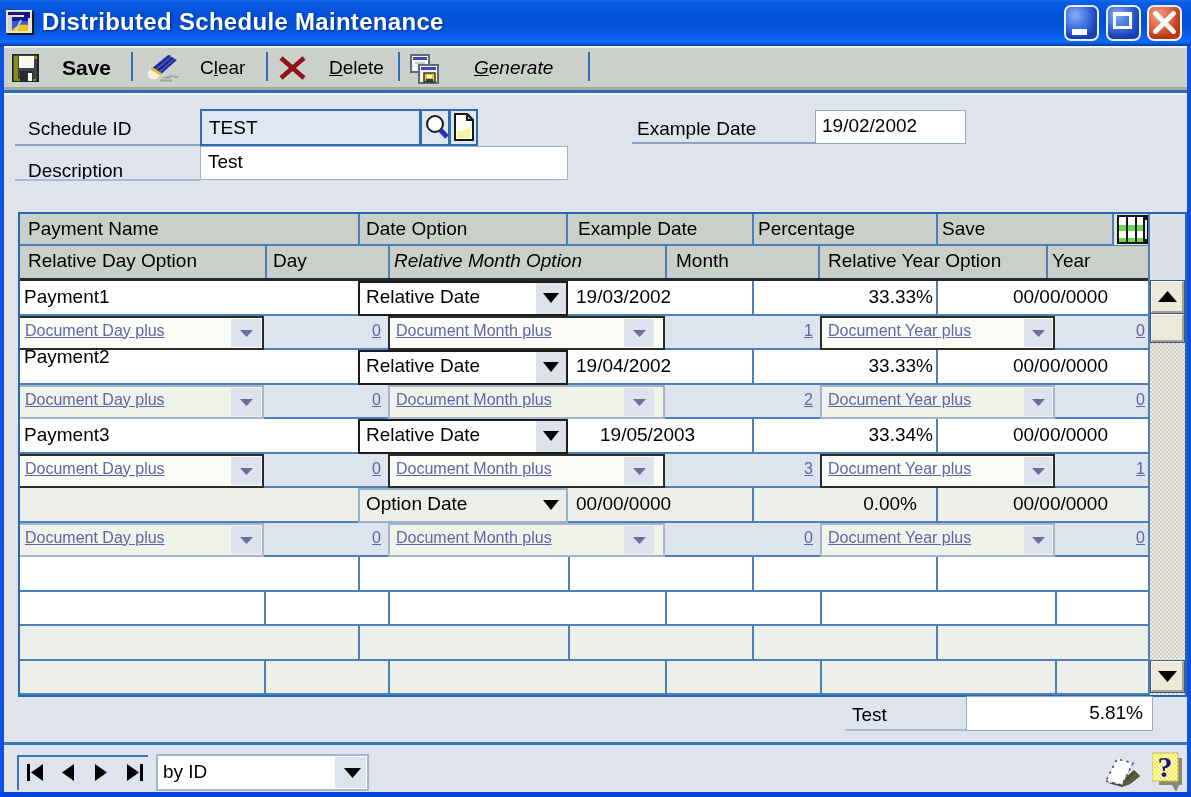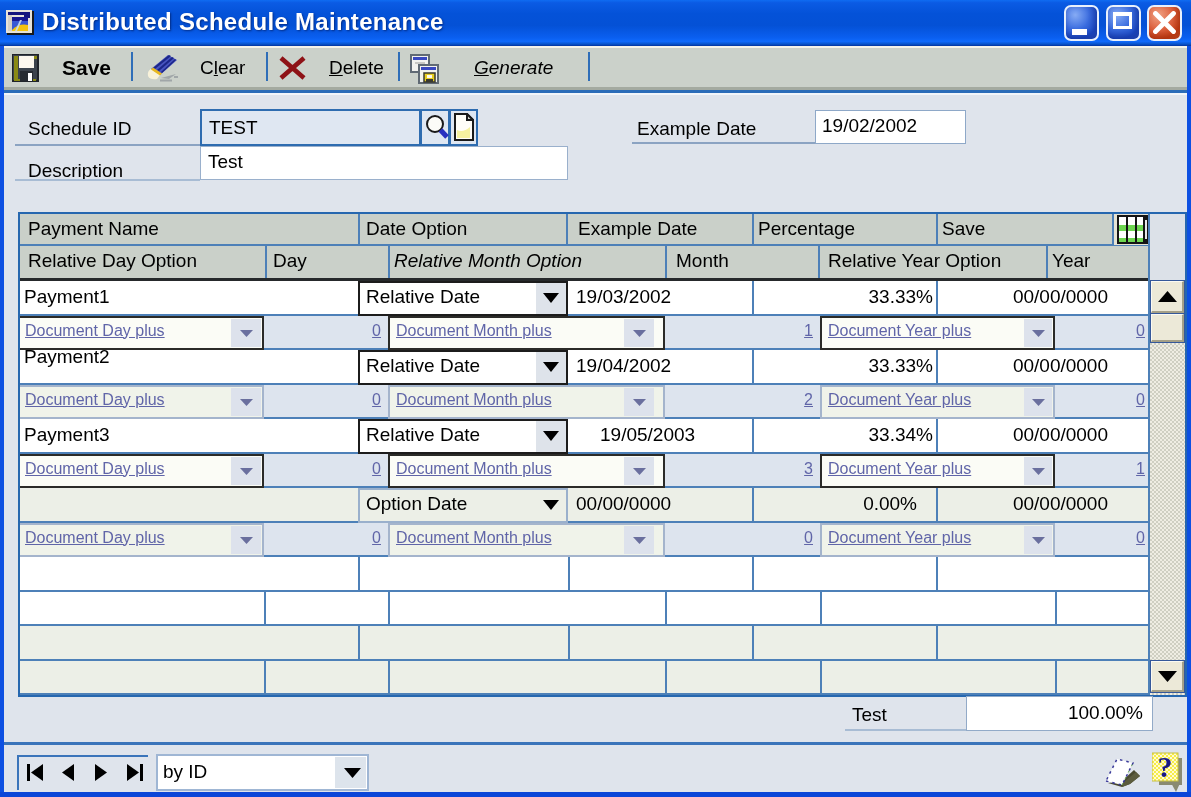--- a/index.html
+++ b/index.html
@@ -334,21 +334,21 @@
 <svg class="abs" style="left:1158px;top:291px" width="19" height="11" viewBox="0 0 19 11">
     <path d="M9.5 0 L19 11 L0 11 Z" fill="#000"></path>
   </svg>
 <div class="abs" style="left:1151px;top:314px;width:33px;height:28px;background:#ece9d8;border:1px solid #fbfaf2;border-right:2px solid #a5a088;border-bottom:2px solid #a5a088;box-shadow:0 0 0 1px #35589a;"></div>
 <div class="abs" style="left:1151px;top:661px;width:33px;height:31px;background:#ece9d8;border:1px solid #fbfaf2;border-right:2px solid #a5a088;border-bottom:2px solid #a5a088;box-shadow:0 0 0 1px #35589a;"></div>
 <svg class="abs" style="left:1158px;top:671px" width="19" height="11" viewBox="0 0 19 11">
     <path d="M0 0 L19 0 L9.5 11 Z" fill="#000"></path>
   </svg>
 <div class="abs lbl" style="left:852px;top:704px;">Test</div>
 <div class="abs" style="left:845px;top:729px;width:121px;height:2px;background:#a8bcd4;"></div>
-<div class="abs" style="left:966px;top:696px;width:187px;height:35px;background:#fff;border:1px solid #92aac8;padding:5px 9px 0 0;font-size:19px;text-align:right;">100.00%</div>
+<div class="abs" style="left:966px;top:696px;width:187px;height:35px;background:#fff;border:1px solid #92aac8;padding:5px 9px 0 0;font-size:19px;text-align:right;">5.81%</div>
 <div class="abs" style="left:4px;top:742px;width:1183px;height:3px;background:#3a74ba;"></div>
 <div class="abs" style="left:17px;top:755px;width:131px;height:35px;background:#dfe4ec;border-top:2px solid #3a74ba;border-left:2px solid #3a74ba;"></div>
 <svg class="abs" style="left:27px;top:764px" width="120" height="17" viewBox="0 0 120 17">
 <rect x="0" y="0" width="3" height="17" fill="#000"></rect>
 <path d="M16 0 L16 17 L4 8.5 Z" fill="#000"></path>
 <path d="M47 0 L47 17 L35 8.5 Z" fill="#000"></path>
 <path d="M68 0 L68 17 L80 8.5 Z" fill="#000"></path>
 <path d="M100 0 L100 17 L112 8.5 Z" fill="#000"></path>
 <rect x="113" y="0" width="3" height="17" fill="#000"></rect>
 </svg>

